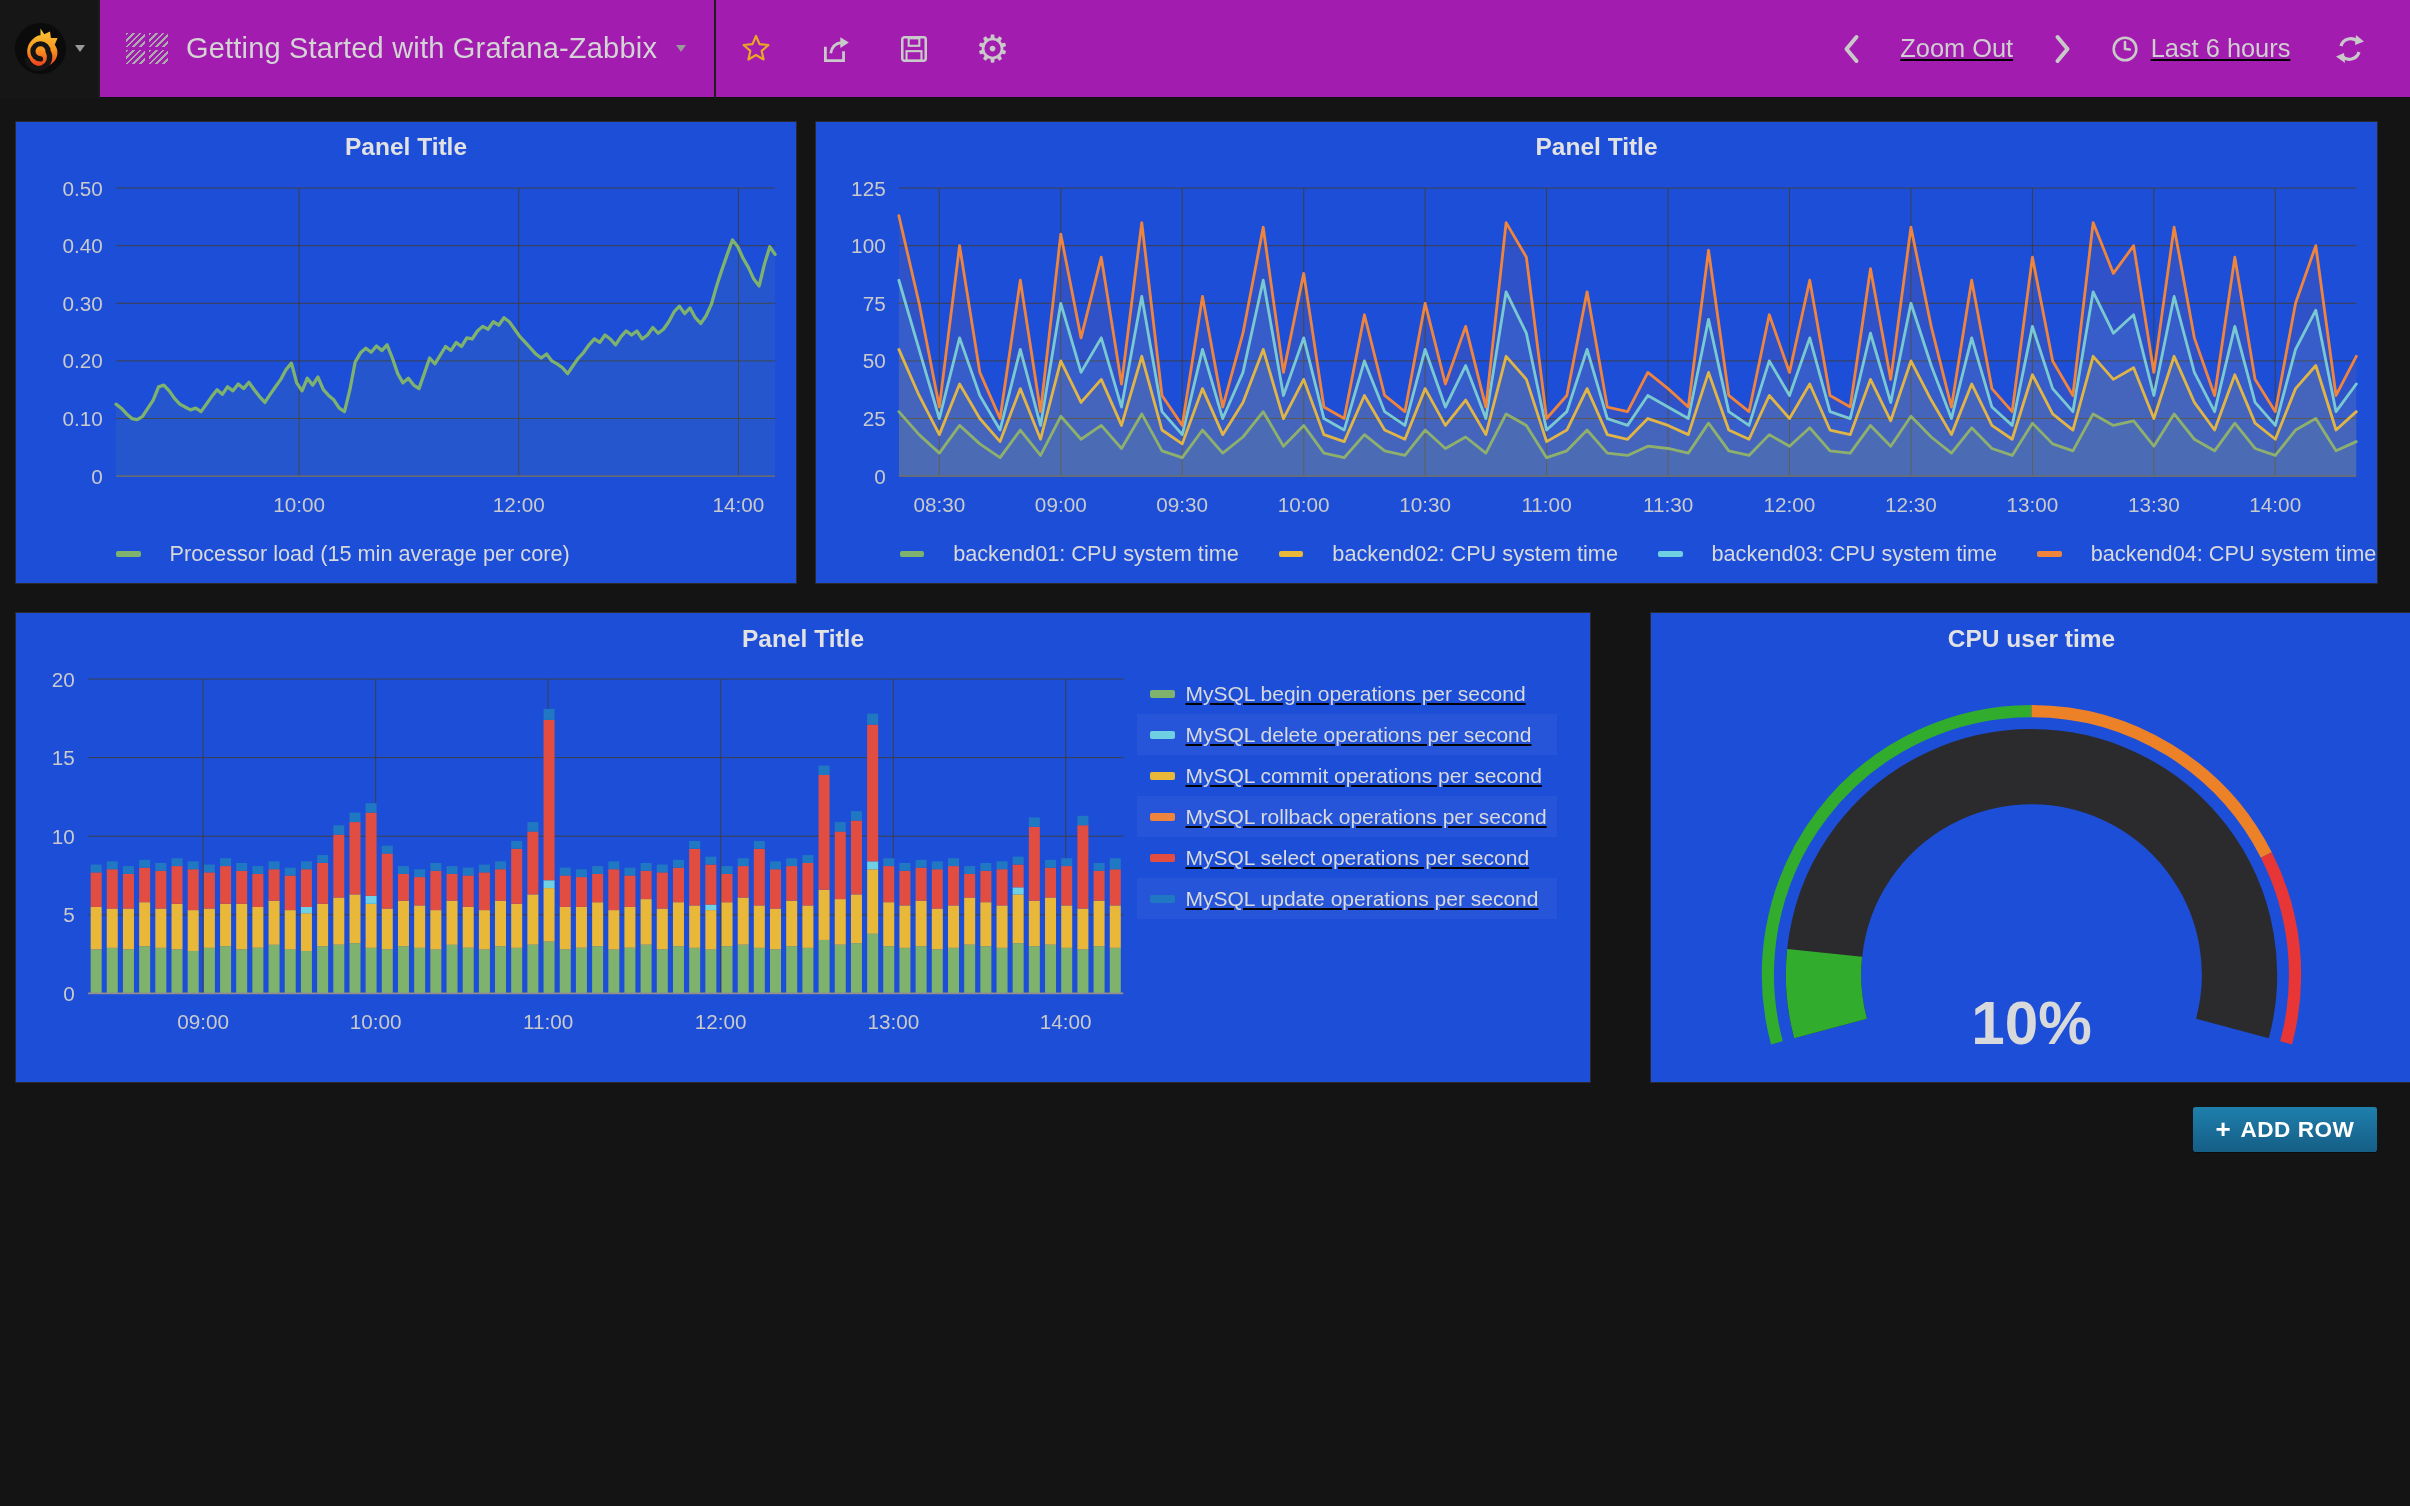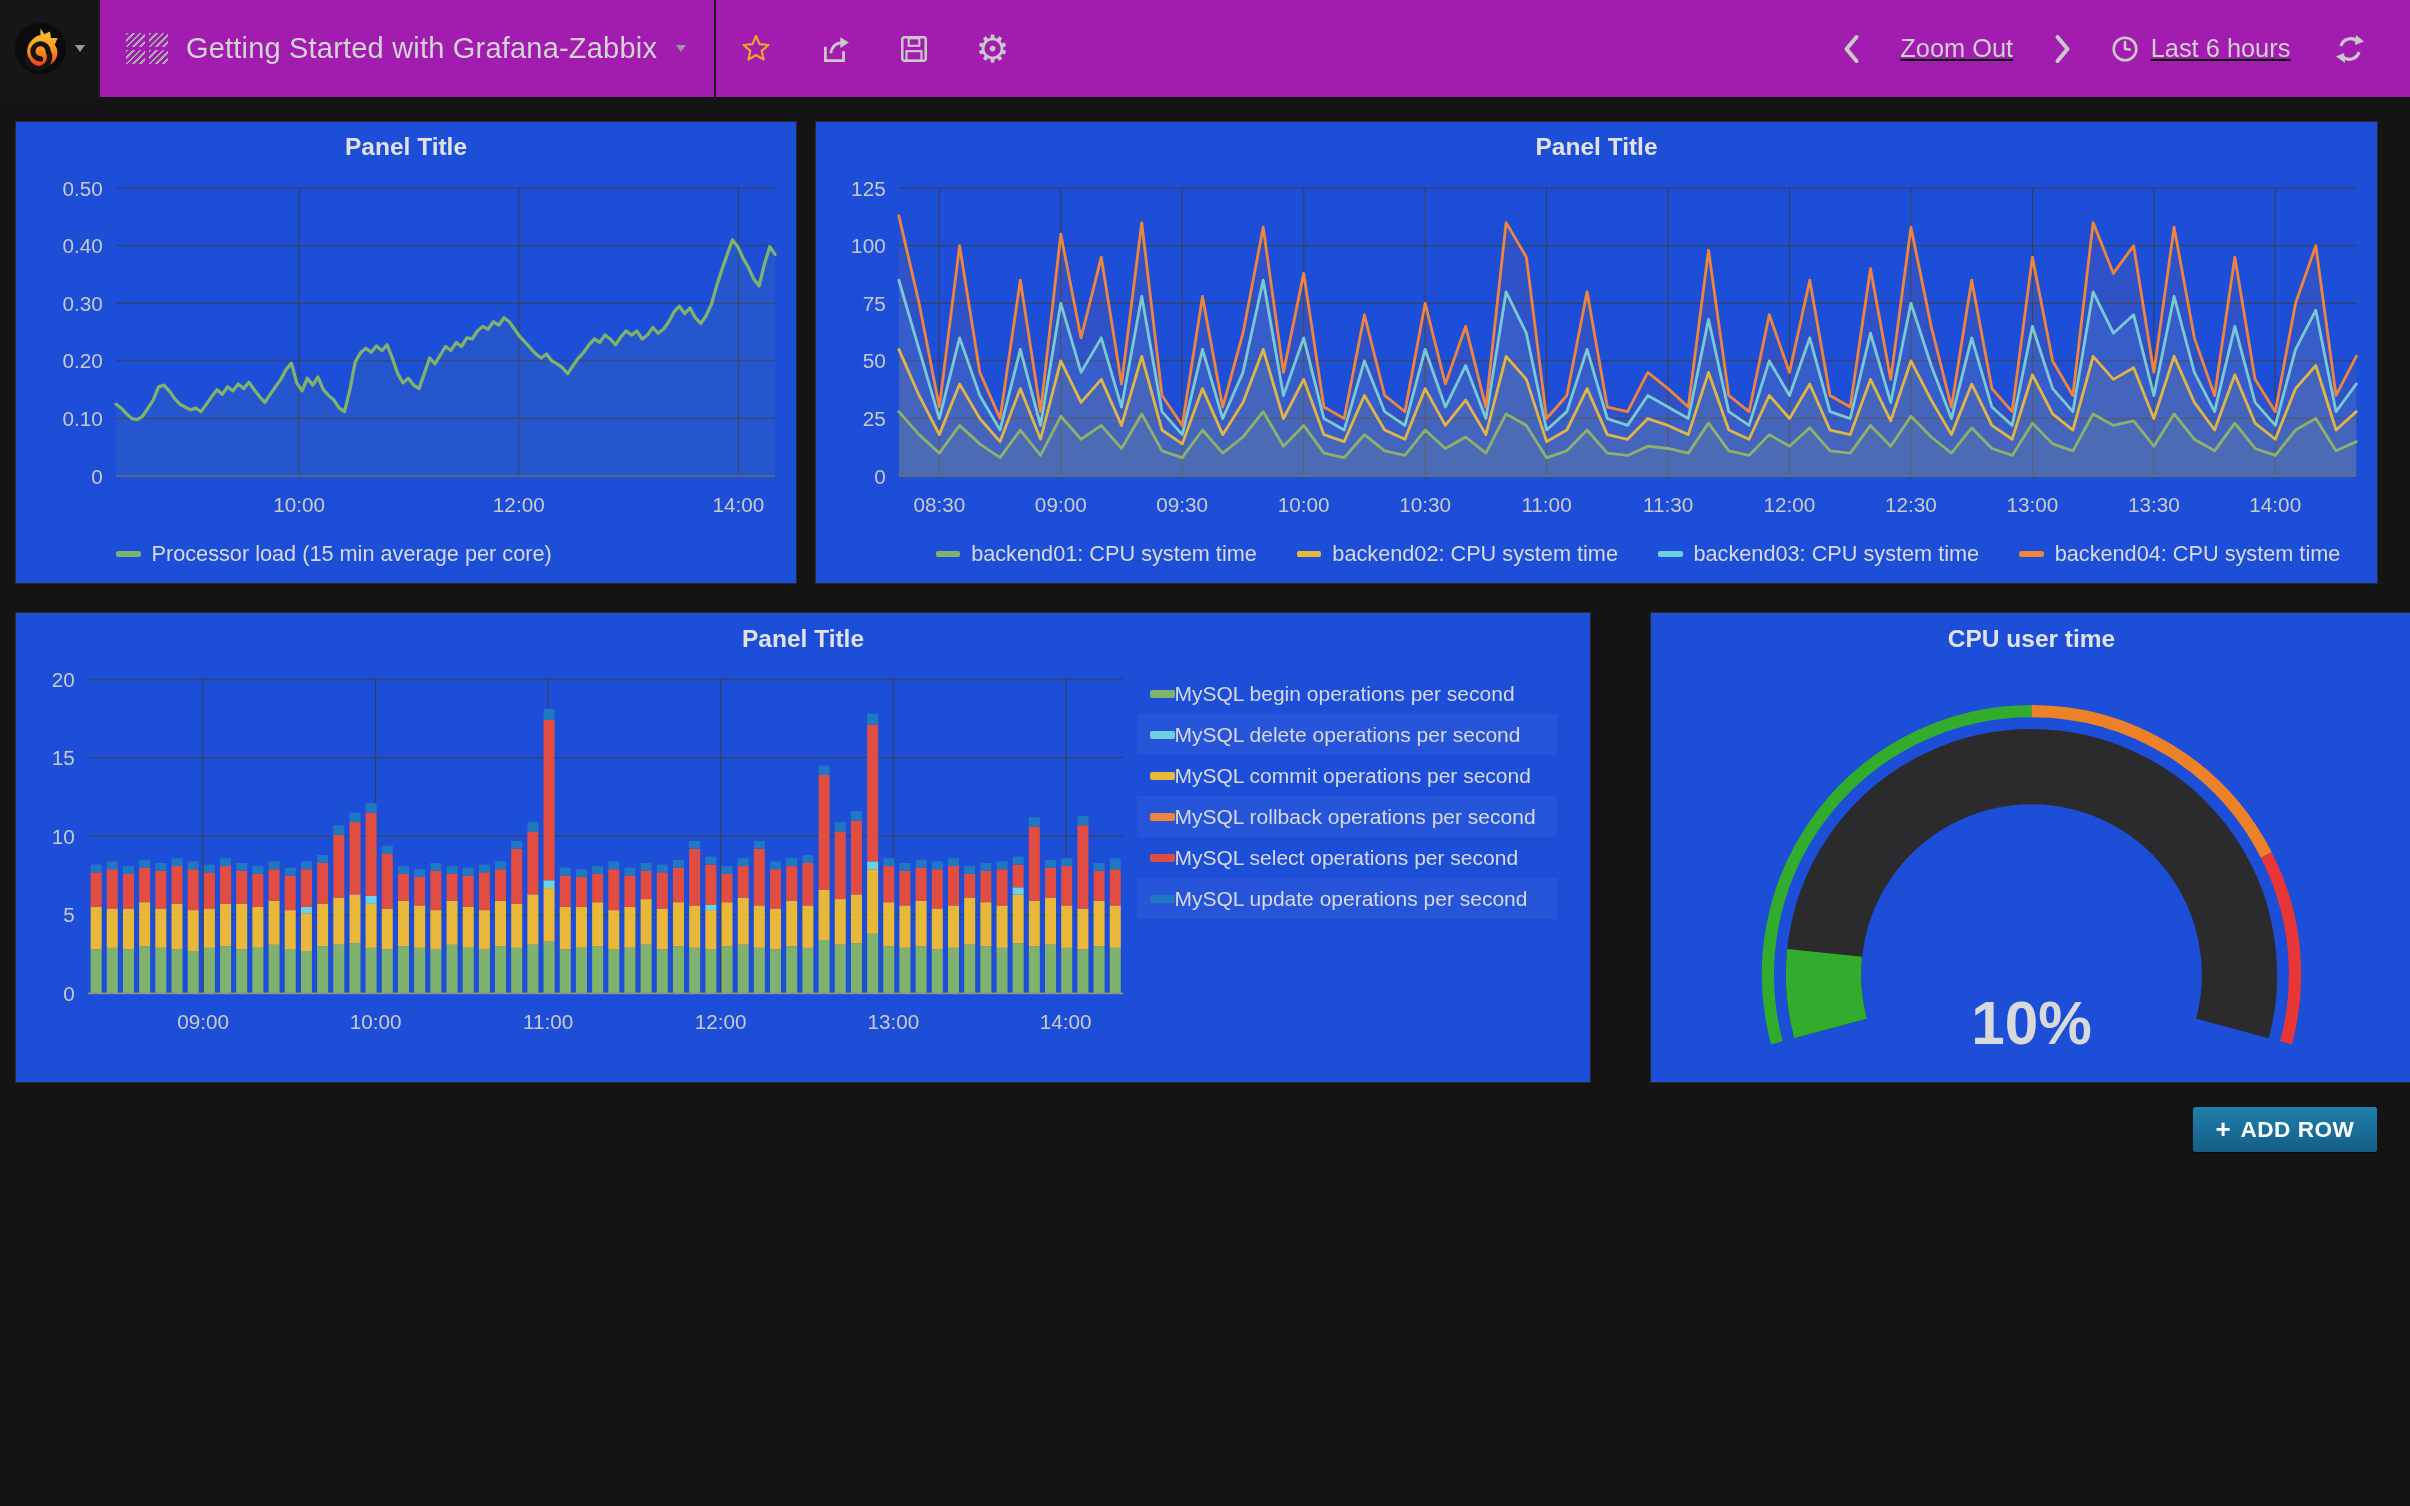--- a/index.html
+++ b/index.html
@@ -29,26 +29,26 @@
   .time-btn { display:flex; align-items:center; gap:11.3px; padding:0 22.6px; height:98px; cursor:pointer;text-decoration:underline; }
   .refresh-btn { width:72px; height:98px; display:flex; align-items:center; justify-content:center; cursor:pointer; }
   
   .dash { position:absolute; top:98px; left:0; width:2411px; height:1409px; background:#141415; }
   .row-handle { position:absolute; left:0; width:12.2px; height:53px; cursor:pointer; }
   .panel { position:absolute; background:#1d4ed8; border:0.9px solid #2a2a2c; }
   .panel-title { height:51px; display:flex; align-items:center; justify-content:center;
                  font-size:24.5px; font-weight:bold; color:#e2e2e3; cursor:pointer; }
   .legend-h { display:flex; align-items:center; gap:40px; padding-left:100px; height:49px; }
   .legend-h.pad2 { padding-left:83px;justify-content:center; }
-  .legend-item { display:flex; align-items:center; gap:11px; cursor:pointer; }
+  .legend-item { display:flex; align-items:center; gap:29px; cursor:pointer; }
   .legend-dash { width:24.5px; height:6.6px; border-radius:1.9px; flex:0 0 auto; }
   .legend-label { font-size:21.7px; color:#d8d9da; white-space:nowrap; }
   .p3-body { display:flex; }
   .legend-col { width:420px; margin:9.4px 22.6px 0 0; }
-  .legend-col .legend-item { height:41px; padding:0 13px; gap:0; }
+  .legend-col .legend-item { height:41px; padding:0 13px; gap:11px;text-decoration:underline; }
   .legend-col .legend-item:nth-child(even) { background:rgba(255,255,255,0.045); }
   .legend-col .legend-dash { width:24.5px; height:7.5px; }
   .legend-col .legend-label { font-size:21px; }
   .add-row-btn { position:absolute; right:34px; top:1009px; height:45px; padding:0 22.6px;
                  display:flex; align-items:center; gap:9.4px; border-radius:2.8px;
                  background:linear-gradient(#1f7fad,#155e85); box-shadow:0 0.9px 0 rgba(0,0,0,.4);
                  color:#ffffff; font-size:22.6px; font-weight:bold; cursor:pointer; letter-spacing:0.5px; }
   .add-row-btn .plus { font-size:26px; font-weight:bold; }
   svg text { font-family:"Liberation Sans", sans-serif; }
 </style>

